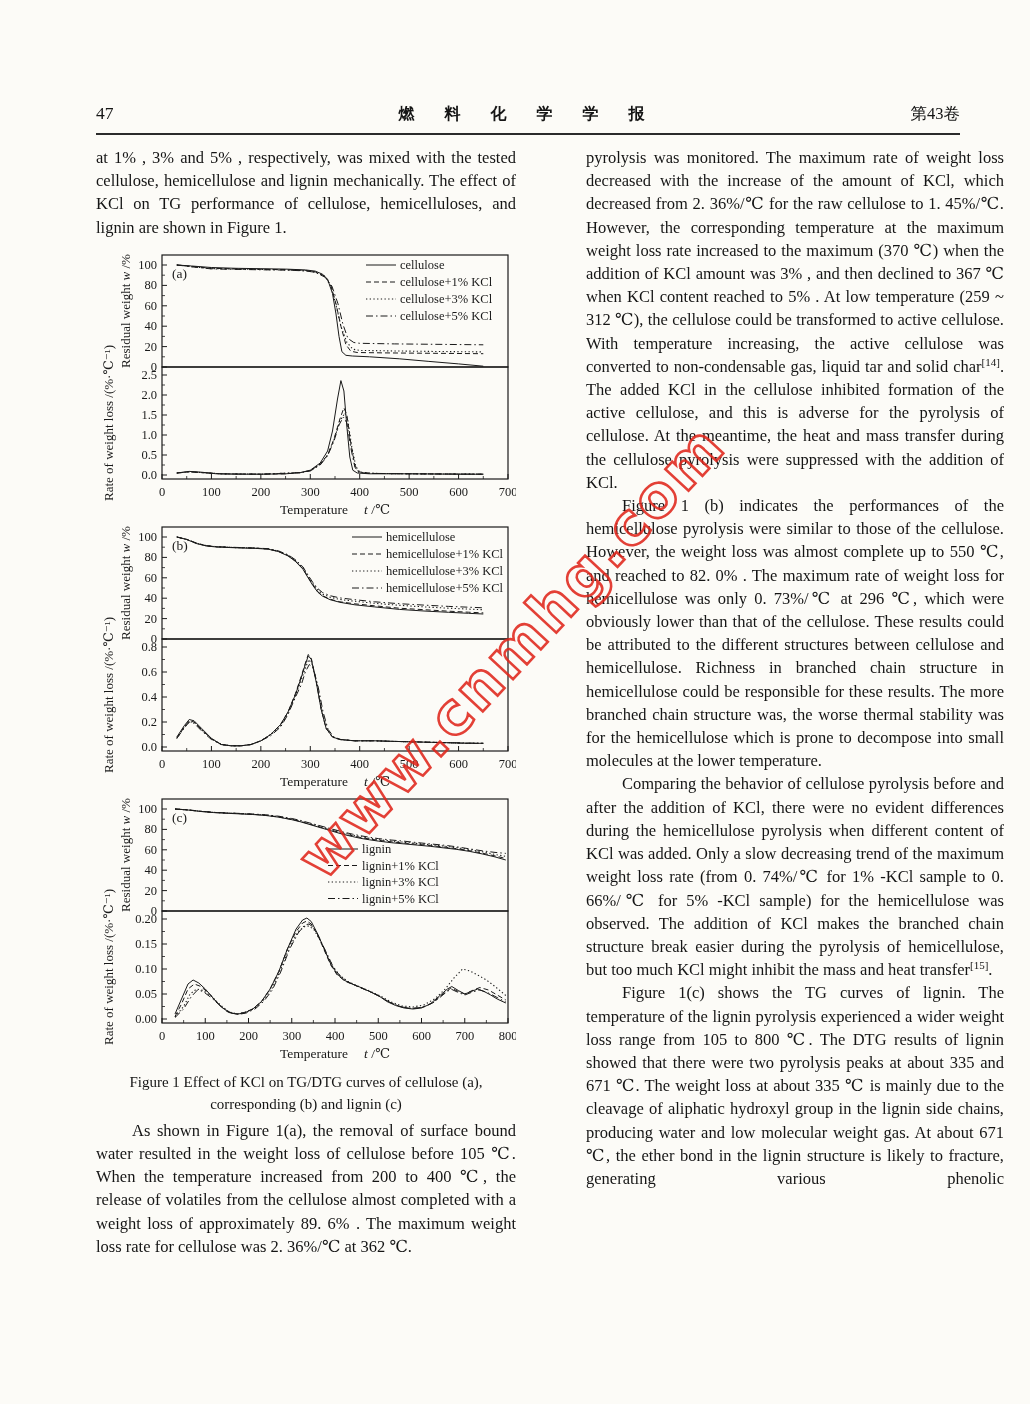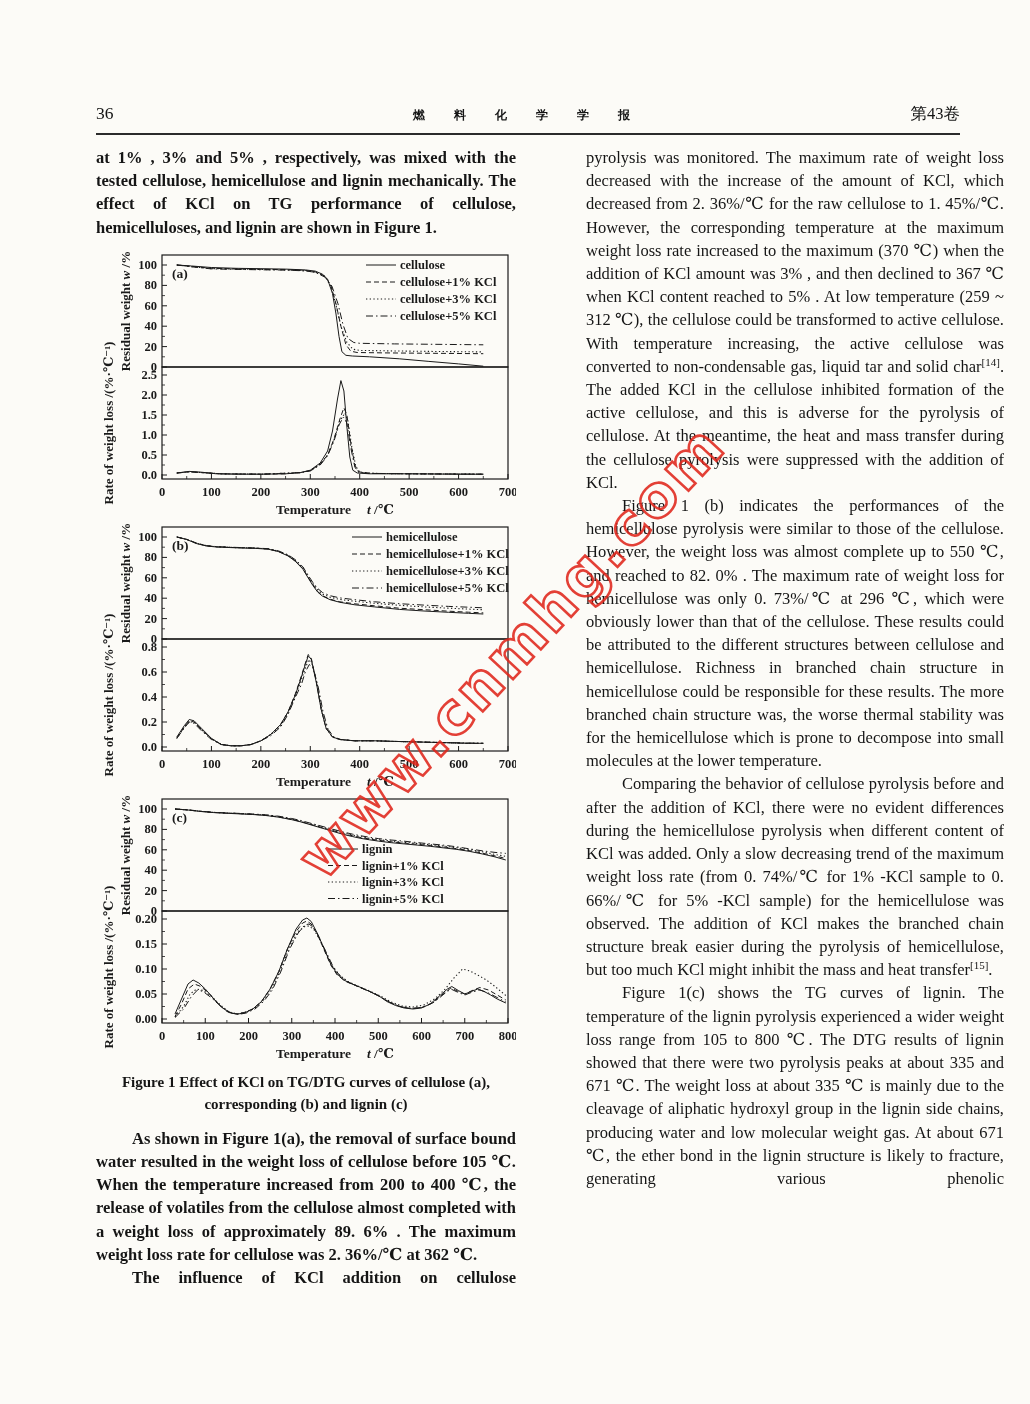--- a/index.html
+++ b/index.html
@@ -1,53 +1,53 @@
 <!DOCTYPE html>
 <html style="--wm: #e0271c;"><head>
 <meta charset="utf-8">
 <style>
   html,body{margin:0;padding:0;background:#888;}
   .page{position:relative;width:1030px;height:1404px;margin:0 auto;background:#fcfbf7;overflow:hidden;
         font-family:"Liberation Serif","DejaVu Serif",serif;color:#151515;}
   
   .header{position:absolute;left:96px;top:103px;width:864px;display:flex;align-items:baseline;font-size:17px;}
   .header .pgnum{width:120px;text-align:left;font-size:17.5px;}
-  .header .jtitle{flex:1;text-align:center;letter-spacing:13px;font-size:12px;font-weight:bold;}
+  .header .jtitle{flex:1;text-align:center;letter-spacing:13px;font-size:16px;font-weight:bold;}
   .header .vol{width:120px;text-align:right;font-size:16.5px;}
   .rule{position:absolute;left:96px;top:133px;width:864px;border-top:2px solid #2b2b2b;height:0;}
   
   .col{position:absolute;top:146px;text-align:justify;font-size:16.5px;line-height:23.2px;}
-  .col.left{left:96px;width:420px;font-weight:bold;}
+  .col.left{left:96px;width:420px;}
   .col.right{left:542px;width:418px;margin-left:44px;}
   .para{margin:0;}
   .para.indent{text-indent:36px;}
   .para.stretch{text-align-last:justify;}
   .sup{font-size:11px;vertical-align:super;line-height:0;}
   
   .fig{margin:10px 0 0 0;}
   .fig svg{display:block;margin:0 0 2px 0;}
   svg text{font-family:"Liberation Serif","DejaVu Serif",serif;fill:#1a1a1a;}
   .caption{margin-top:8px;text-align:center;font-size:15px;line-height:22px;text-align-last:center;}
-  .afterfig{margin-top:12px;}
+  .afterfig{margin-top:4px;}
   
   .watermark{position:absolute;left:228px;top:648px;width:510px;text-align:center;
      transform:rotate(-47deg);pointer-events:none;z-index:6;
      font-family:"DejaVu Sans","Liberation Sans",sans-serif;font-size:58px;font-weight:bold;letter-spacing:3px;
      color:var(--wm,#e0271c);opacity:.62;}
   @supports (-webkit-text-stroke: 2px red){
     .watermark{color:transparent;-webkit-text-stroke:2.6px var(--wm,#e0271c);opacity:.88;}
   }
 </style>
 </head>
 <body>
 
 <div class="page">
 
   <div class="header">
-    <span class="pgnum">36</span>
+    <span class="pgnum">47</span>
     <span class="jtitle">燃 料 化 学 学 报</span>
     <span class="vol">第43卷</span>
   </div>
   <div class="rule"></div>
 
   <div class="col left">
     <div>
         <p class="para"><span>at 1% , 3% and 5% , respectively, was mixed with the tested cellulose, hemicellulose and lignin mechanically.  The effect of KCl on TG performance of cellulose, hemicelluloses, and lignin are shown in Figure 1.</span></p>
       </div>
 
@@ -317,21 +317,20 @@
           <polyline points="79.0,224.5 87.6,216.0 95.4,203.5 101.5,197.0 107.1,198.5 115.7,205.0 124.4,213.0 133.0,219.5 141.7,221.5 150.3,220.0 159.0,216.0 167.6,208.5 176.3,197.0 184.9,178.5 193.6,156.0 202.2,140.0 208.7,132.0 213.0,131.0 218.2,135.0 223.9,146.0 230.3,159.5 236.8,173.0 243.3,182.0 252.0,189.0 262.8,194.0 273.6,198.5 284.4,204.0 295.2,210.0 306.0,214.0 316.9,215.5 327.7,214.0 338.5,209.0 348.0,201.0 354.9,196.0 362.3,199.5 368.8,202.0 376.5,199.0 383.9,197.0 392.5,200.0 401.2,204.5 409.8,209.0" fill="none" stroke="#1a1a1a" stroke-width="1" stroke-dasharray="7,3,1.5,3" clip-path="url(#cdtg2)"></polyline>
         </svg>
       <div class="caption">
         <div>Figure 1   Effect of KCl on TG/DTG curves of cellulose (a),</div>
         <div>corresponding (b) and lignin (c)</div>
       </div>
     </div>
 
     <div class="afterfig">
         <p class="para indent"><span>As shown in Figure 1(a), the removal of surface bound water resulted in the weight loss of cellulose before 105 ℃.  When the temperature increased from 200 to 400 ℃, the release of volatiles from the cellulose almost completed with a weight loss of approximately 89. 6% .  The maximum weight loss rate for cellulose was 2. 36%/℃ at 362 ℃.</span></p>
-        <p class="para indent stretch"><span>The influence of KCl addition on cellulose</span></p>
       </div>
   </div>
 
   <div class="col right">
     <div>
         <p class="para"><span>pyrolysis was monitored.  The maximum rate of weight loss decreased with the increase of the amount of KCl, which decreased from 2. 36%/℃ for the raw cellulose to 1. 45%/℃.  However, the corresponding temperature at the maximum weight loss rate increased to the maximum (370 ℃) when the addition of KCl amount was 3% , and then declined to 367 ℃ when KCl content reached to 5% .  At low temperature (259 ~ 312 ℃), the cellulose could be transformed to active cellulose.  With temperature increasing, the active cellulose was converted to non-condensable gas, liquid tar and solid char</span><span class="sup">[14]</span><span>.  The added KCl in the cellulose inhibited formation of the active cellulose, and this is adverse for the pyrolysis of cellulose.  At the meantime, the heat and mass transfer during the cellulose pyrolysis were suppressed with the addition of KCl.</span></p>
         <p class="para indent"><span>Figure 1 (b) indicates the performances of the hemicellulose pyrolysis were similar to those of the cellulose.  However, the weight loss was almost complete up to 550 ℃, and reached to 82. 0% .  The maximum rate of weight loss for hemicellulose was only 0. 73%/℃ at 296 ℃, which were obviously lower than that of the cellulose.  These results could be attributed to the different structures between cellulose and hemicellulose.  Richness in branched chain structure in hemicellulose could be responsible for these results.  The more branched chain structure was, the worse thermal stability was for the hemicellulose which is prone to decompose into small molecules at the lower temperature.</span></p>
         <p class="para indent"><span>Comparing the behavior of cellulose pyrolysis before and after the addition of KCl, there were no evident differences during the hemicellulose pyrolysis when different content of KCl was added.  Only a slow decreasing trend of the maximum weight loss rate (from 0. 74%/℃ for 1% -KCl sample to 0. 66%/℃ for 5% -KCl sample) for the hemicellulose was observed.  The addition of KCl makes the branched chain structure break easier during the pyrolysis of hemicellulose, but too much KCl might inhibit the mass and heat transfer</span><span class="sup">[15]</span><span>.</span></p>
         <p class="para indent stretch"><span>Figure 1(c) shows the TG curves of lignin.  The temperature of the lignin pyrolysis experienced a wider weight loss range from 105 to 800 ℃.  The DTG results of lignin showed that there were two pyrolysis peaks at about 335 and 671 ℃.  The weight loss at about 335 ℃ is mainly due to the cleavage of aliphatic hydroxyl group in the lignin side chains, producing water and low molecular weight gas.  At about 671 ℃, the ether bond in the lignin structure is likely to fracture, generating various phenolic</span></p>
       </div>

